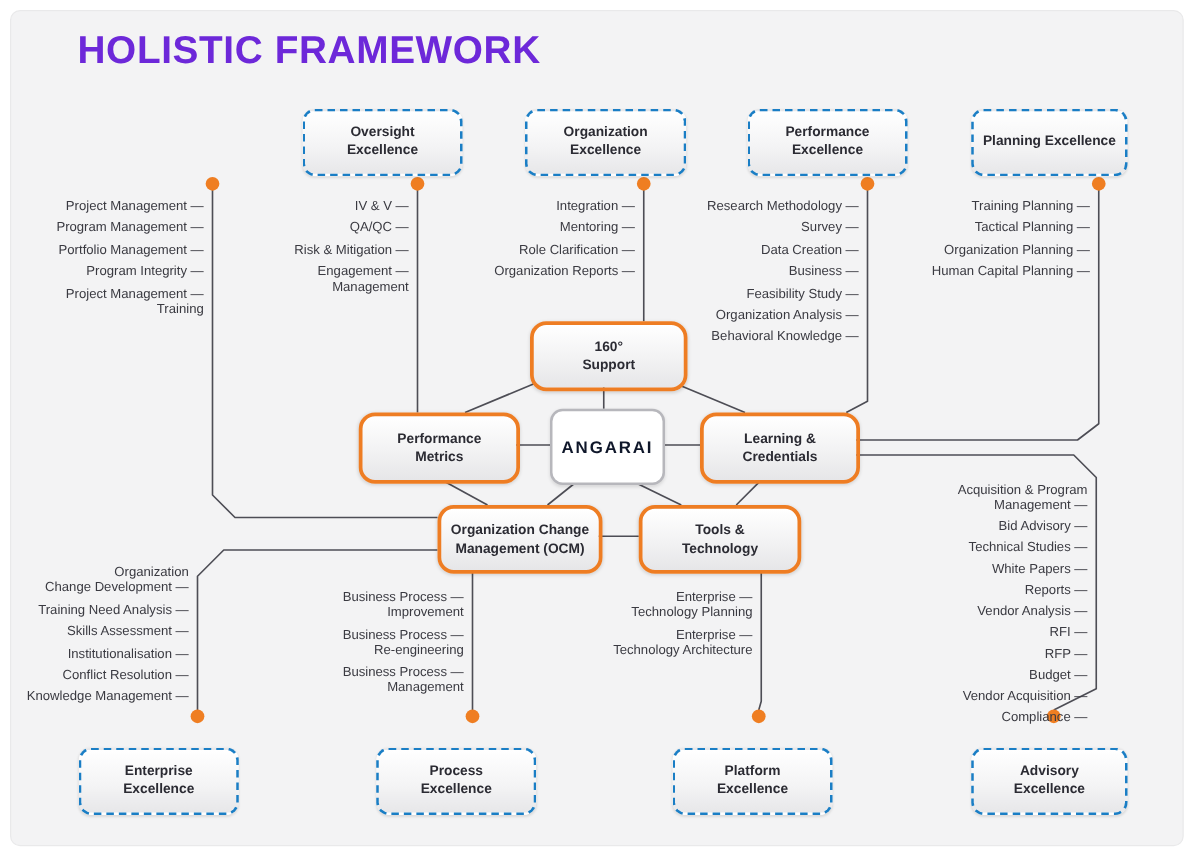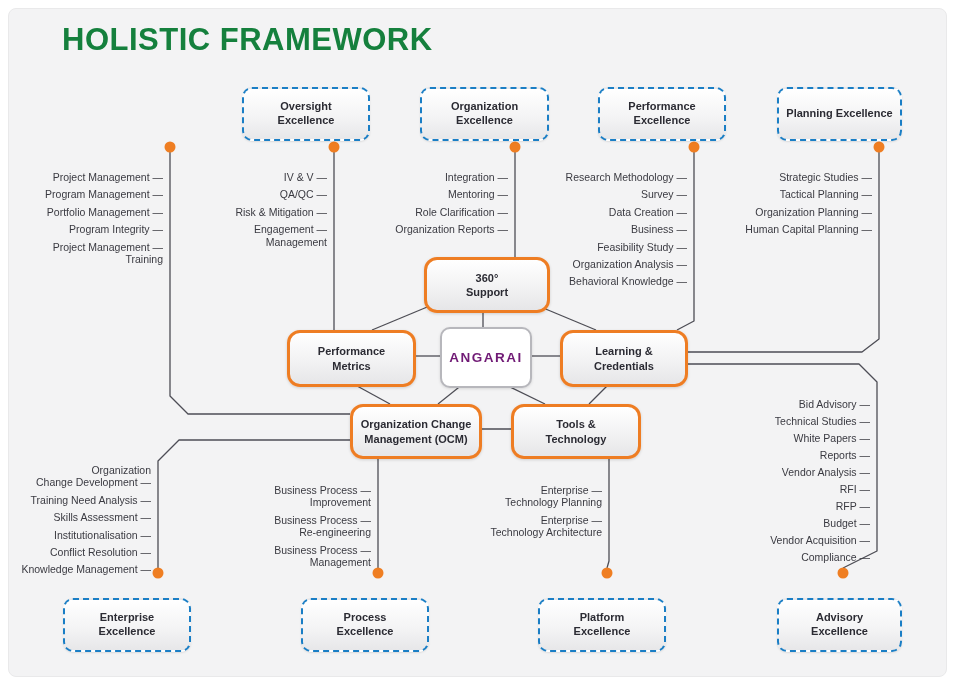--- a/index.html
+++ b/index.html
@@ -1,34 +1,34 @@
 <!DOCTYPE html>
 <html><head>
 <meta charset="utf-8">
 <style>
   html,body{margin:0;padding:0;background:#ffffff;font-family:"Liberation Sans",sans-serif;}
   .stage{position:relative;width:955px;height:685px;background:#ffffff;overflow:hidden;}
   .panel{position:absolute;left:8px;top:8px;right:8px;bottom:8px;background:#f3f3f4;border-radius:8px;border:1px solid #e9e9ea;}
-  .title{position:absolute;left:62px;top:22px;font-size:31px;font-weight:800;color:#15803d;letter-spacing:.5px;z-index:3;}
+  .title{position:absolute;left:62px;top:22px;font-size:31px;font-weight:800;color:#6d28d9;letter-spacing:.5px;z-index:3;}
   svg.wires{position:absolute;left:0;top:0;z-index:1;pointer-events:none;}
   .dashed-box{position:absolute;z-index:2;border:2.5px dashed #1a7ec5;border-radius:10px;
     background:linear-gradient(180deg,#ffffff 0%,#f4f4f5 55%,#e7e7e9 100%);
     display:flex;align-items:center;justify-content:center;text-align:center;
     font-size:11px;font-weight:700;color:#2b2b33;white-space:pre-line;line-height:1.25;
     box-shadow:0 1px 2px rgba(0,0,0,.10);}
   .orange-box{position:absolute;z-index:2;border:3px solid #ee7d23;border-radius:13px;
     background:linear-gradient(180deg,#ffffff 0%,#f2f2f3 55%,#e6e6e8 100%);
     display:flex;align-items:center;justify-content:center;text-align:center;
     font-size:11px;font-weight:700;color:#2b2b33;white-space:pre-line;line-height:1.3;
     box-shadow:0 1px 3px rgba(0,0,0,.15);}
   .logo-box{position:absolute;z-index:2;border:2px solid #b7b7bc;border-radius:10px;background:#ffffff;
     display:flex;align-items:center;justify-content:center;
-    font-size:13.5px;font-weight:800;color:#701a75;letter-spacing:1.5px;
+    font-size:13.5px;font-weight:800;color:#0f172a;letter-spacing:1.5px;
     box-shadow:0 1px 3px rgba(0,0,0,.12);}
-  .vlist{position:absolute;z-index:2;text-align:right;font-size:10.5px;color:#3a3a41;margin-top:12px;}
+  .vlist{position:absolute;z-index:2;text-align:right;font-size:10.5px;color:#3a3a41;}
   .vlist .li{white-space:pre-line;line-height:1.18;margin-bottom:5px;}
   .vlist.tight .li{margin-bottom:4.6px;}
 </style>
 </head>
 <body>
 
 <div class="stage">
   <div class="panel"></div>
 
   <div class="title">HOLISTIC FRAMEWORK</div>
@@ -103,27 +103,27 @@
   <div class="vlist" style="left:544px;top:159px;width:143px">
       <div class="li">Research Methodology —</div>
       <div class="li">Survey —</div>
       <div class="li">Data Creation —</div>
       <div class="li">Business —</div>
       <div class="li">Feasibility Study —</div>
       <div class="li">Organization Analysis —</div>
       <div class="li">Behavioral Knowledge —</div>
     </div>
   <div class="vlist" style="left:729px;top:159px;width:143px">
-      <div class="li">Strategic Studies —</div>
+      <div class="li">Training Planning —</div>
       <div class="li">Tactical Planning —</div>
       <div class="li">Organization Planning —</div>
       <div class="li">Human Capital Planning —</div>
     </div>
 
-  <div class="orange-box" style="left:424px;top:257px;width:120px;height:50px">360°
+  <div class="orange-box" style="left:424px;top:257px;width:120px;height:50px">160°
 Support</div>
   <div class="orange-box" style="left:287px;top:330px;width:123px;height:51px">Performance
 Metrics</div>
   <div class="logo-box" style="left:440px;top:327px;width:88px;height:57px">ANGARAI</div>
   <div class="orange-box" style="left:560px;top:330px;width:122px;height:51px">Learning &amp;
 Credentials</div>
   <div class="orange-box" style="left:350px;top:404px;width:126px;height:49px">Organization Change
 Management (OCM)</div>
   <div class="orange-box" style="left:511px;top:404px;width:124px;height:49px">Tools &amp;
 Technology</div>
@@ -145,20 +145,21 @@
       <div class="li">Business Process —
 Management</div>
     </div>
   <div class="vlist" style="left:459px;top:472px;width:143px">
       <div class="li">Enterprise —
 Technology Planning</div>
       <div class="li">Enterprise —
 Technology Architecture</div>
     </div>
   <div class="vlist tight" style="left:705px;top:386px;width:165px">
+      <div class="li">Acquisition &amp; Program Management —</div>
       <div class="li">Bid Advisory —</div>
       <div class="li">Technical Studies —</div>
       <div class="li">White Papers —</div>
       <div class="li">Reports —</div>
       <div class="li">Vendor Analysis —</div>
       <div class="li">RFI —</div>
       <div class="li">RFP —</div>
       <div class="li">Budget —</div>
       <div class="li">Vendor Acquisition —</div>
       <div class="li">Compliance —</div>

